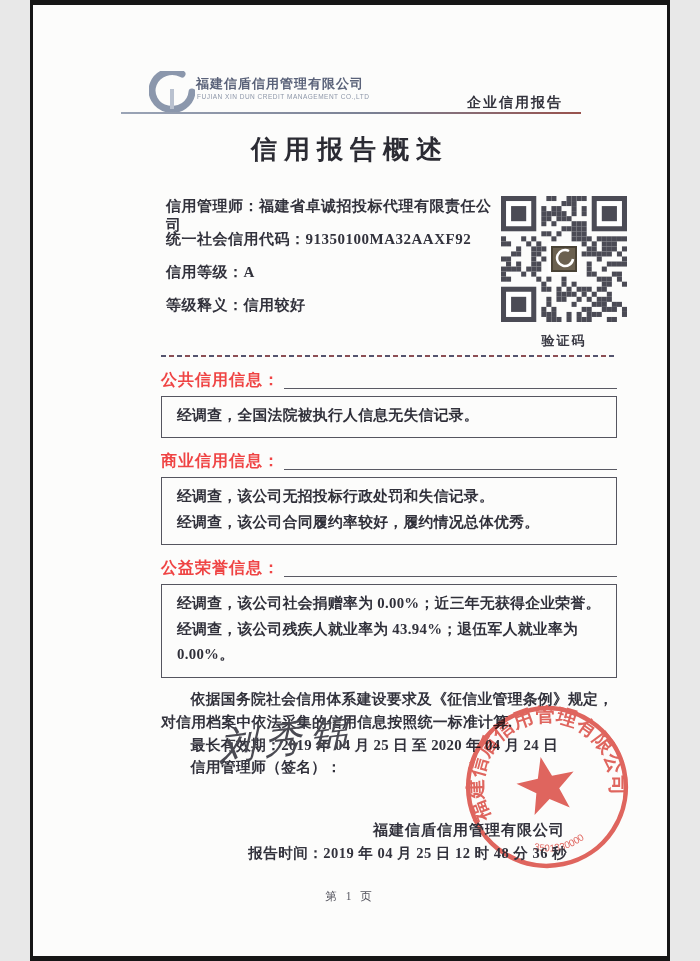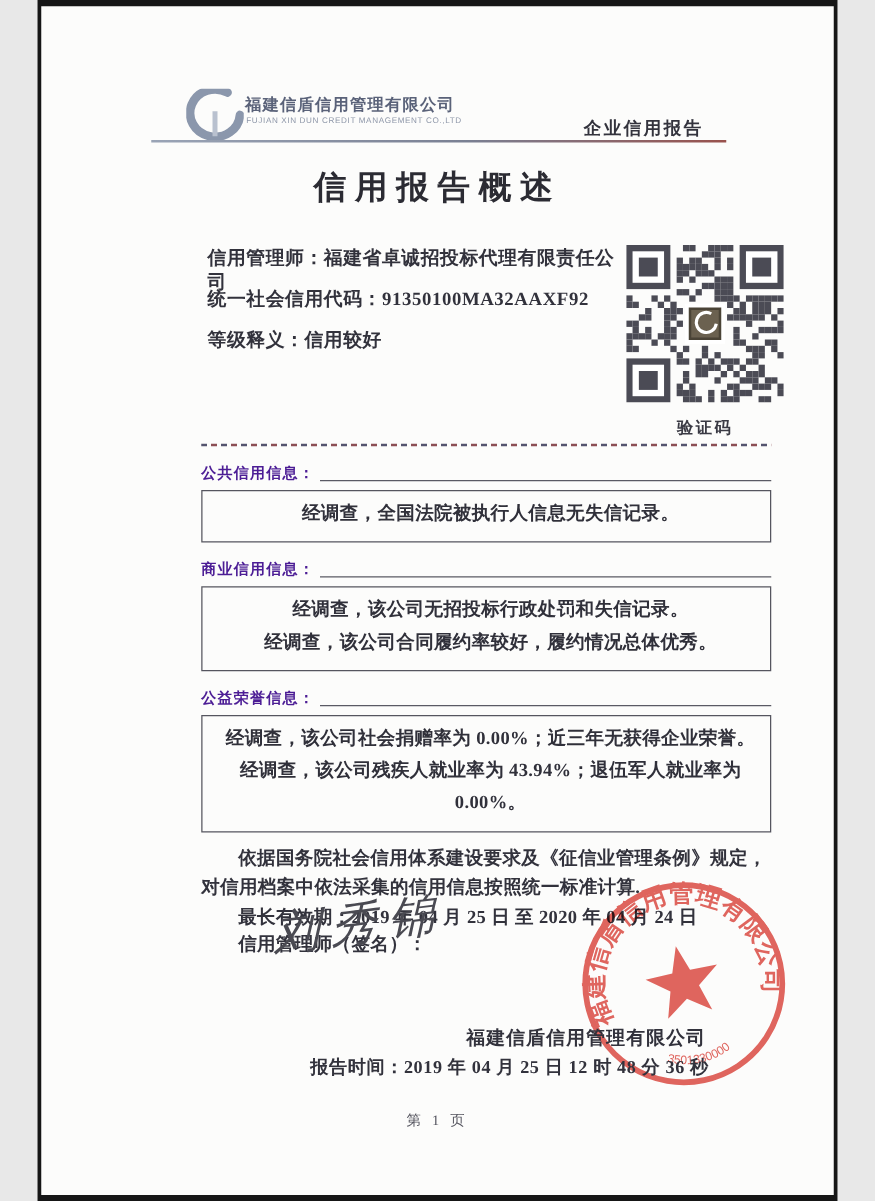--- a/index.html
+++ b/index.html
@@ -30,24 +30,24 @@
   .fields .row{height:33px;font-weight:bold;font-size:15px;letter-spacing:.5px;}
   
   .qrblock{left:468px;top:191px;width:126px;text-align:center;}
   .qr-caption{margin-top:6px;font-weight:bold;font-size:13px;letter-spacing:2px;color:#3a3a44;}
   
   .flow{left:128px;top:344px;width:456px;}
   .dashes{height:2px;margin-top:6px;
     background:repeating-linear-gradient(90deg,#54546e 0 5px,transparent 5px 8px,#8c4e54 8px 13px,transparent 13px 16px);}
   .sec-head{display:flex;align-items:flex-end;margin-top:13px;}
   .sec-head .h{font-family:"Liberation Sans","DejaVu Sans",sans-serif;
-               font-weight:bold;font-size:12px;letter-spacing:1px;color:#4c1d95;white-space:nowrap;}
+               font-weight:bold;font-size:16px;letter-spacing:1px;color:#ef4444;white-space:nowrap;}
   .sec-head .rule{flex:1;border-bottom:1.5px solid #5a5a64;margin-bottom:2px;margin-left:4px;}
   .sec-box{border:1.5px solid #55555f;margin-top:5px;padding:6px 8px 9px 15px;}
-  .sec-box .ln{font-weight:bold;font-size:14.8px;line-height:1.72;letter-spacing:.3px;color:#30303a;text-align:center;}
+  .sec-box .ln{font-weight:bold;font-size:14.8px;line-height:1.72;letter-spacing:.3px;color:#30303a;}
   .note{margin-top:10px;font-weight:bold;font-size:14.8px;line-height:1.55;
         text-indent:2em;letter-spacing:.3px;}
   .validity,.mgr{margin-top:3px;font-weight:bold;font-size:14.8px;text-indent:2em;letter-spacing:.3px;}
   
   .sig{left:186px;top:718px;font-size:37px;color:#4a4a52;
        font-style:italic;letter-spacing:9px;
        transform:rotate(-7deg) skewX(-6deg);transform-origin:left center;}
   
   .stamp{left:427px;top:695px;width:174px;height:174px;opacity:.85;mix-blend-mode:multiply;
          transform:rotate(-12deg);}
@@ -70,20 +70,21 @@
   <div class="abs co-cn">福建信盾信用管理有限公司</div>
   <div class="abs co-en">FUJIAN XIN DUN CREDIT MANAGEMENT CO.,LTD</div>
   <div class="abs rpt-type">企业信用报告</div>
   <div class="abs hdr-line"></div>
 
   <div class="abs title">信用报告概述</div>
 
   <div class="abs fields">
     <div class="row">信用管理师：福建省卓诚招投标代理有限责任公司</div>
     <div class="row">统一社会信用代码：91350100MA32AAXF92</div>
+    <div class="row">信用等级：A</div>
     <div class="row">等级释义：信用较好</div>
   </div>
 
   <div class="abs qrblock">
     <svg id="qr" width="126" height="126" viewBox="0 0 126 126">
         <rect x="45.36" y="0.00" width="5.04" height="5.04" fill="#4b4b55"></rect>
         <rect x="50.40" y="0.00" width="5.04" height="5.04" fill="#4b4b55"></rect>
         <rect x="65.52" y="0.00" width="5.04" height="5.04" fill="#4b4b55"></rect>
         <rect x="70.56" y="0.00" width="5.04" height="5.04" fill="#4b4b55"></rect>
         <rect x="75.60" y="0.00" width="5.04" height="5.04" fill="#4b4b55"></rect>

